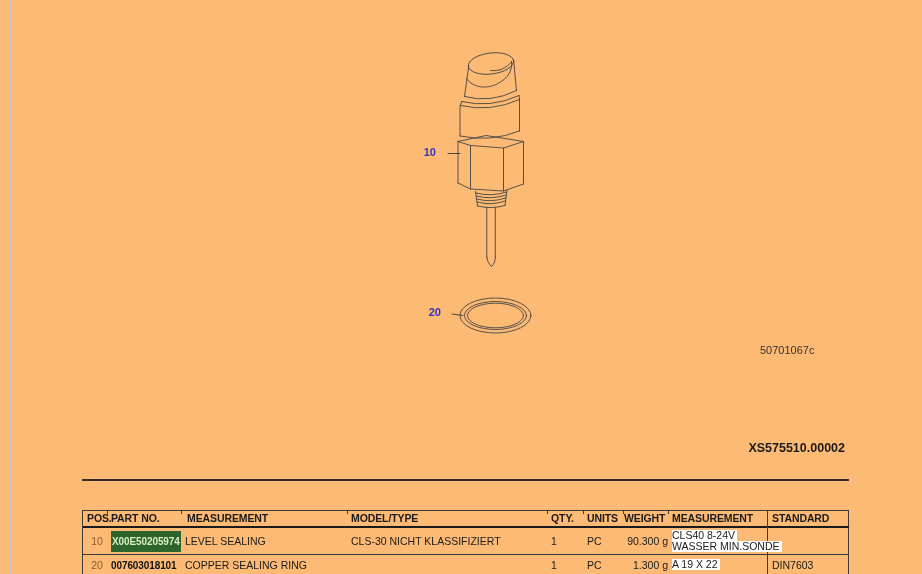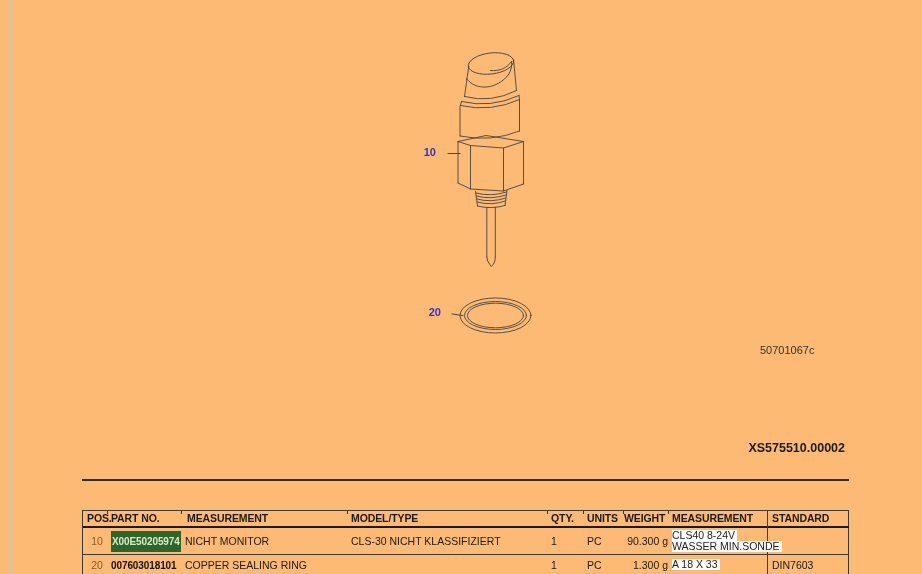--- a/index.html
+++ b/index.html
@@ -155,41 +155,41 @@
           <th>UNITS</th>
           <th style="padding-left:1px">WEIGHT</th>
           <th>MEASUREMENT</th>
           <th class="c-std">STANDARD</th>
         </tr>
       </thead>
       <tbody>
         <tr class="r1">
           <td class="pos"><span class="pos-link">10</span></td>
           <td class="part"><span class="hl">X00E50205974</span></td>
-          <td class="desig">NICHT MONITOR</td>
+          <td class="desig">LEVEL SEALING</td>
           <td>CLS-30 NICHT KLASSIFIZIERT</td>
           <td class="qty">1</td>
           <td>PC</td>
           <td class="weight">90.300 g</td>
           <td class="meas">
             <div class="mwrap"><span class="mline">CLS40 8-24V</span></div>
             <div class="mwrap"><span class="mline">WASSER MIN.SONDE</span></div>
           </td>
           <td class="std"></td>
         </tr>
         <tr class="r2">
           <td class="pos"><span class="pos-link">20</span></td>
           <td class="part"><span class="pn">007603018101</span></td>
           <td class="desig">COPPER SEALING RING</td>
           <td></td>
           <td class="qty">1</td>
           <td>PC</td>
           <td class="weight">1.300 g</td>
           <td class="meas">
-            <div class="mwrap"><span class="mline">A 18 X 33</span></div>
+            <div class="mwrap"><span class="mline">A 19 X 22</span></div>
           </td>
           <td class="std">DIN7603</td>
         </tr>
       </tbody>
     </table>
   </div>
 
 </div>
 
 </body></html>

